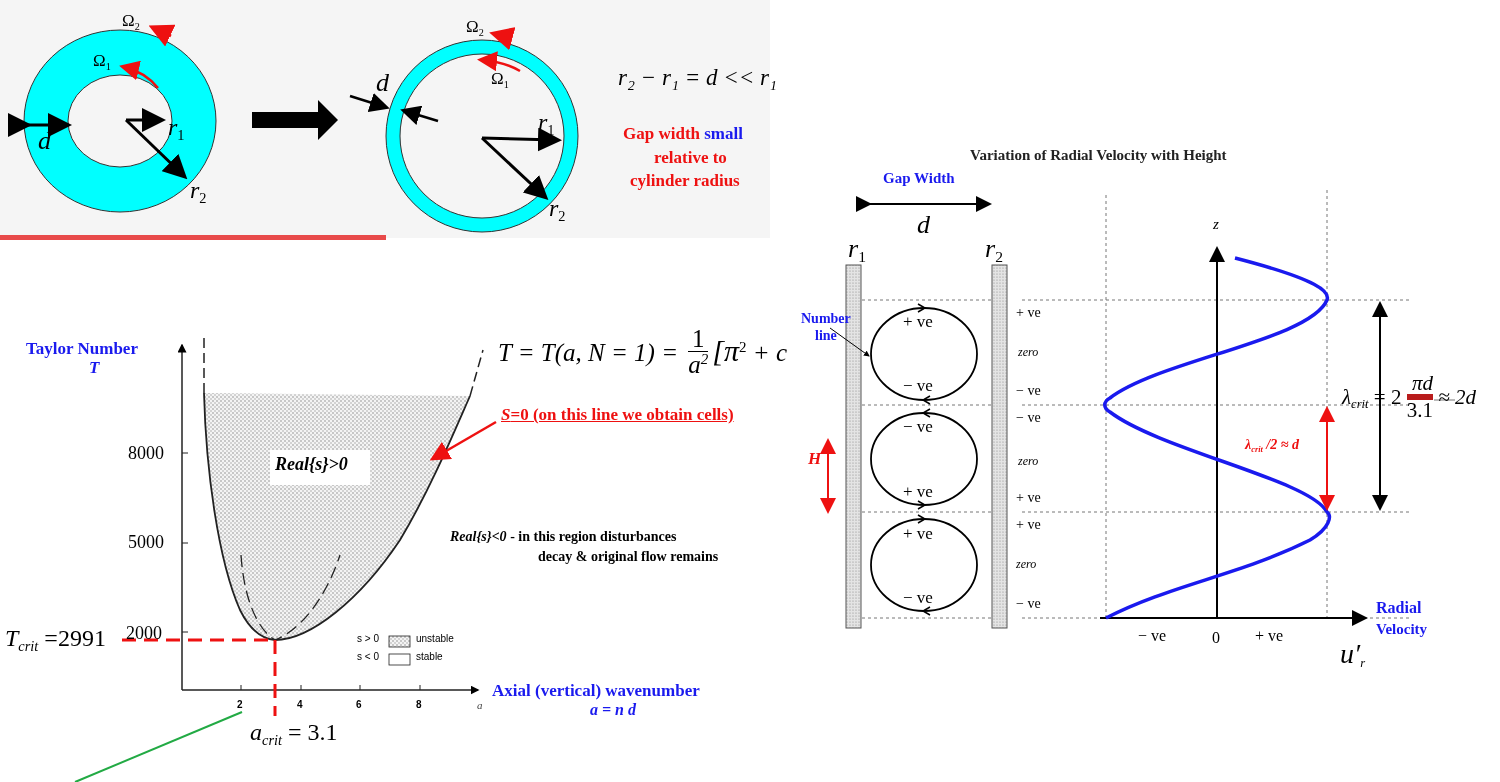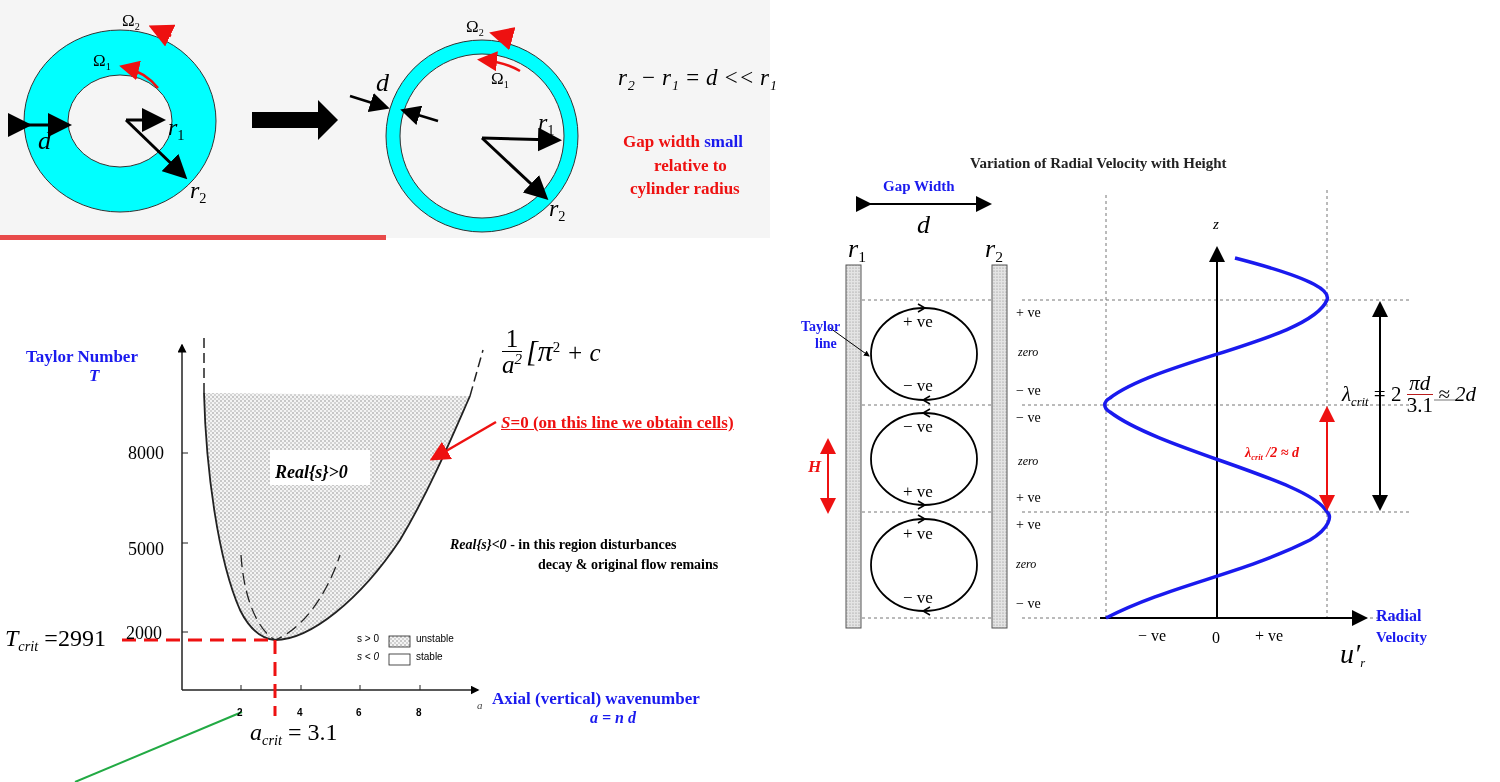--- a/index.html
+++ b/index.html
@@ -2,21 +2,21 @@
 <html><head>
 <meta charset="utf-8">
 <style>
   html, body { margin:0; padding:0; }
   body { width:1500px; height:782px; position:relative; background:#ffffff; overflow:hidden;
          font-family:"Liberation Serif", serif; color:#000; }
   .abs { position:absolute; }
   .top-panel { left:0; top:0; width:770px; height:238px; background:#f5f5f5; }
   .red-bar { left:0; top:235px; width:386px; height:5px; background:#e84a4a; }
   .serif-i { font-family:"Liberation Serif", serif; font-style:italic; }
-  .bold { font-weight:bold;margin-top:8px; }
+  .bold { font-weight:bold; }
   .blue { color:#1a1aee; }
   .red { color:#ee1111; }
   svg { position:absolute; left:0; top:0; overflow:visible; }
   .txt { position:absolute; white-space:nowrap; line-height:1; }
   .sub { font-size:0.6em; vertical-align:-0.35em; }
   .sup { font-size:0.6em; vertical-align:0.6em; }
 </style>
 </head>
 <body>
 
@@ -167,53 +167,54 @@
 <div class="txt serif-i" style="left:549px;top:196px;font-size:24px;"><span>r</span><span class="sub" style="font-style:normal">2</span></div>
 
 <div class="txt serif-i" style="left:618px;top:66px;font-size:23px;">r₂ − r₁ = d &lt;&lt; r₁</div>
 <div class="txt bold" style="left:623px;top:125px;font-size:17px;"><span class="red">Gap width </span><span class="blue">small</span></div>
 <div class="txt bold red" style="left:654px;top:149px;font-size:17px;">relative to</div>
 <div class="txt bold red" style="left:630px;top:172px;font-size:17px;">cylinder radius</div>
 
 <div class="txt bold blue" style="left:26px;top:340px;font-size:17px;">Taylor Number</div>
 <div class="txt bold blue serif-i" style="left:89px;top:359px;font-size:17px;">T</div>
 <div class="txt" style="left:128px;top:444px;font-size:18px;">8000</div>
-<div class="txt" style="left:128px;top:533px;font-size:18px;margin-top:7px;">5000</div>
+<div class="txt" style="left:128px;top:533px;font-size:18px;">5000</div>
 <div class="txt" style="left:126px;top:624px;font-size:18px;">2000</div>
 <div class="txt bold" style="left:237px;top:700px;font-size:10px;font-family:'Liberation Sans',sans-serif;">2</div>
 <div class="txt bold" style="left:297px;top:700px;font-size:10px;font-family:'Liberation Sans',sans-serif;">4</div>
 <div class="txt bold" style="left:356px;top:700px;font-size:10px;font-family:'Liberation Sans',sans-serif;">6</div>
 <div class="txt bold" style="left:416px;top:700px;font-size:10px;font-family:'Liberation Sans',sans-serif;">8</div>
 <div class="txt serif-i" style="left:477px;top:700px;font-size:11px;color:#444;">a</div>
 <div class="txt bold blue" style="left:492px;top:682px;font-size:17px;">Axial (vertical) wavenumber</div>
 <div class="txt bold blue serif-i" style="left:590px;top:702px;font-size:16px;">a = n d</div>
 <div class="txt bold serif-i" style="left:275px;top:455px;font-size:18px;">Real{s}&gt;0</div>
 <div class="txt bold" style="left:450px;top:530px;font-size:14px;"><span class="serif-i">Real{s}&lt;0</span><span> - in this region disturbances</span></div>
 <div class="txt bold" style="left:538px;top:550px;font-size:14px;">decay &amp; original flow remains</div>
 <div class="txt bold red" style="left:501px;top:406px;font-size:17px;text-decoration:underline;"><span class="serif-i">S</span><span>=0 (on this line we obtain cells)</span></div>
 <div class="txt" style="left:357px;top:634px;font-size:10px;font-family:'Liberation Sans',sans-serif;">s &gt; 0</div>
 <div class="txt" style="left:416px;top:634px;font-size:10px;font-family:'Liberation Sans',sans-serif;">unstable</div>
-<div class="txt" style="left:357px;top:652px;font-size:10px;font-family:'Liberation Sans',sans-serif;font-style:italic;">s &lt; 0</div>
+<div class="txt" style="left:357px;top:652px;font-size:10px;font-family:'Liberation Sans',sans-serif;">s &lt; 0</div>
 <div class="txt" style="left:416px;top:652px;font-size:10px;font-family:'Liberation Sans',sans-serif;">stable</div>
 <div class="txt" style="left:5px;top:626px;font-size:24px;"><span class="serif-i">T</span><span class="sub serif-i">crit</span><span> =2991</span></div>
 <div class="txt" style="left:250px;top:720px;font-size:24px;"><span class="serif-i">a</span><span class="sub serif-i">crit</span><span> = 3.1</span></div>
 
 <div class="txt" style="left:498px;top:330px;font-size:25px;">
+  <span class="serif-i">T = T(a, N = 1) = </span>
   <span style="display:inline-block;vertical-align:middle;text-align:center;margin:0 4px;position:relative;top:-4px;">
     <span style="display:block;border-bottom:1px solid #000;padding:0 2px;">1</span>
     <span style="display:block;" class="serif-i"><span>a</span><span class="sup">2</span></span>
   </span><span class="serif-i" style="font-size:30px;">[π</span><span class="sup">2</span><span class="serif-i"> + c</span>
 </div>
 
 <div class="txt bold" style="left:970px;top:148px;font-size:15px;color:#222;">Variation of Radial Velocity with Height</div>
 <div class="txt bold blue" style="left:883px;top:171px;font-size:15px;">Gap Width</div>
 <div class="txt serif-i" style="left:917px;top:212px;font-size:26px;">d</div>
 <div class="txt serif-i" style="left:848px;top:236px;font-size:26px;"><span>r</span><span class="sub" style="font-style:normal">1</span></div>
 <div class="txt serif-i" style="left:985px;top:236px;font-size:26px;"><span>r</span><span class="sub" style="font-style:normal">2</span></div>
-<div class="txt bold blue" style="left:801px;top:312px;font-size:14px;">Taylor</div>
+<div class="txt bold blue" style="left:801px;top:312px;font-size:14px;">Number</div>
 <div class="txt bold blue" style="left:815px;top:329px;font-size:14px;">line</div>
 <div class="txt bold red serif-i" style="left:808px;top:450px;font-size:17px;">H</div>
 
 <div class="txt" style="left:903px;top:313px;font-size:17px;">+ ve</div>
 <div class="txt" style="left:903px;top:377px;font-size:17px;">− ve</div>
 <div class="txt" style="left:903px;top:418px;font-size:17px;">− ve</div>
 <div class="txt" style="left:903px;top:483px;font-size:17px;">+ ve</div>
 <div class="txt" style="left:903px;top:525px;font-size:17px;">+ ve</div>
 <div class="txt" style="left:903px;top:589px;font-size:17px;">− ve</div>
 
@@ -231,17 +232,17 @@
 <div class="txt" style="left:1138px;top:628px;font-size:16px;">− ve</div>
 <div class="txt" style="left:1212px;top:630px;font-size:16px;">0</div>
 <div class="txt" style="left:1255px;top:628px;font-size:16px;">+ ve</div>
 <div class="txt serif-i" style="left:1340px;top:640px;font-size:28px;"><span>u′</span><span class="sub" style="font-size:0.45em">r</span></div>
 <div class="txt bold blue" style="left:1376px;top:600px;font-size:16px;">Radial</div>
 <div class="txt bold blue" style="left:1376px;top:622px;font-size:15px;">Velocity</div>
 
 <div class="txt" style="left:1342px;top:375px;font-size:21px;">
   <span class="serif-i">λ</span><span class="sub serif-i">crit</span><span> = 2</span>
   <span style="display:inline-block;vertical-align:middle;text-align:center;position:relative;top:-2px;">
-    <span class="serif-i" style="display:block;border-bottom:1px solid #b91c1c;">πd</span>
+    <span class="serif-i" style="display:block;border-bottom:6px solid #b91c1c;text-align:right;">πd</span>
     <span style="display:block;">3.1</span>
   </span><span class="serif-i"> ≈ 2d</span>
 </div>
 <div class="txt bold red serif-i" style="left:1245px;top:438px;font-size:14px;"><span>λ</span><span class="sub">crit</span><span> /2 ≈ d</span></div>
 
 </body></html>

